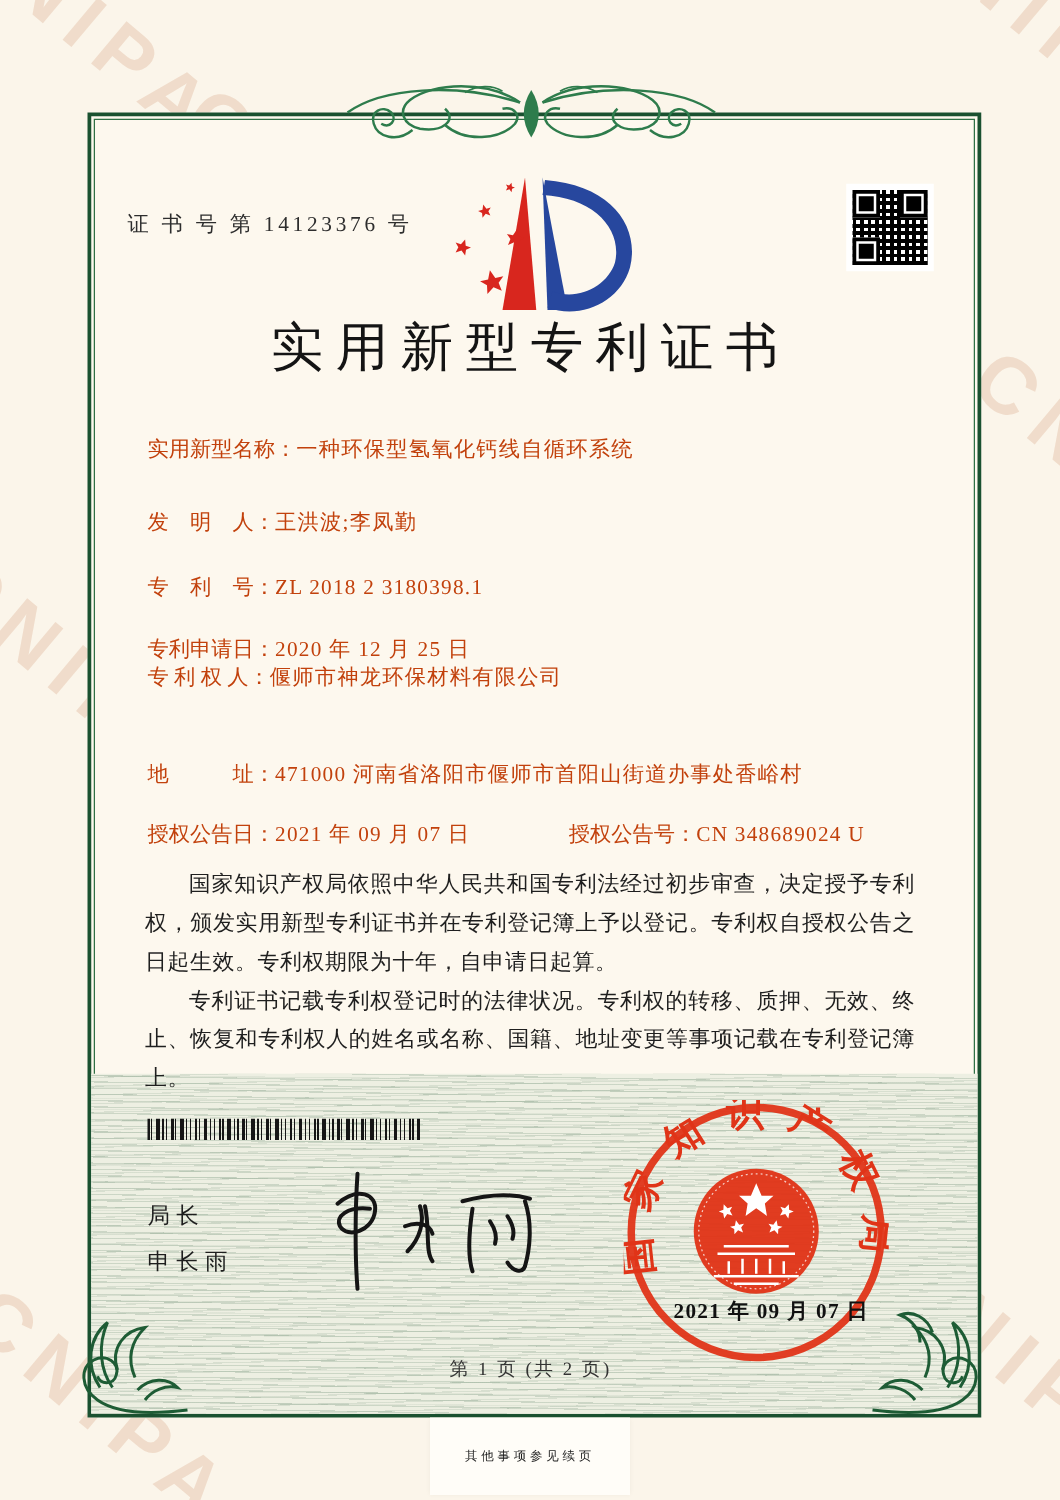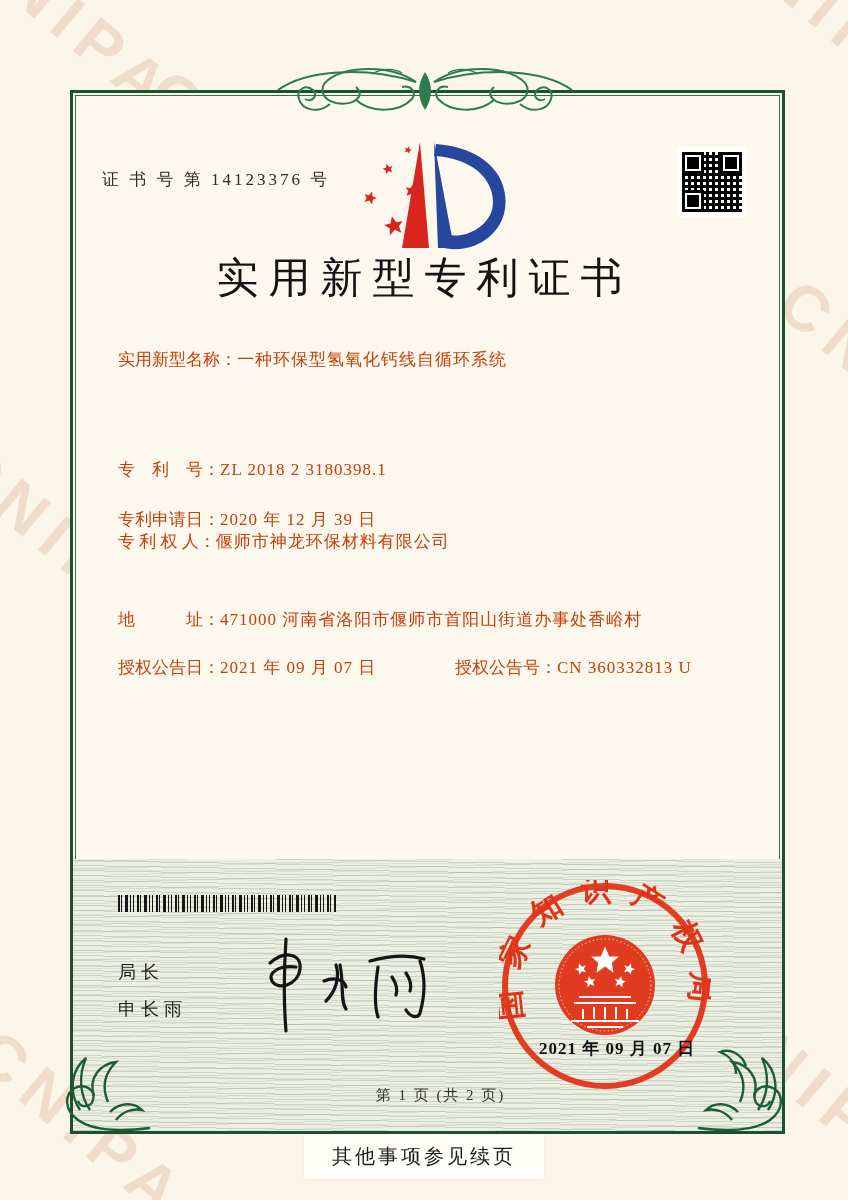--- a/index.html
+++ b/index.html
@@ -37,24 +37,24 @@
   .barcode{left:118px;top:895px;width:218px;height:17px;
      background-image:repeating-linear-gradient(90deg,
        #161616 0 2px, transparent 2px 3px, #161616 3px 4px, transparent 4px 7px,
        #161616 7px 10px, transparent 10px 12px, #161616 12px 13px, transparent 13px 15px,
        #161616 15px 16px, transparent 16px 19px);}
 
   .signer{left:118px;font-size:18px;letter-spacing:5px;color:#1e1e1e;}
 
   .seal-date{left:517px;top:1037px;width:200px;text-align:center;font-size:17px;
              letter-spacing:1px;color:#111;font-weight:700;z-index:6;}
-  .page-footer{left:86px;top:1086px;width:709px;text-align:center;font-size:15px;
+  .page-footer{left:70px;top:1086px;width:709px;text-align:center;font-size:15px;
                letter-spacing:2px;color:#333;}
   .cont-note{left:50%;top:1134px;transform:translateX(-50%);background:#fffdf8;
-             padding:9px 28px;font-size:20px;letter-spacing:3px;color:#1c1c1c;
+             padding:24px 28px;font-size:10px;letter-spacing:3px;color:#1c1c1c;
              box-shadow:0 0 4px rgba(0,0,0,.05);}
 
   
   .qr{left:677px;top:147px;width:70px;height:70px;background:#fff;padding:0;z-index:3;}
   .qr-pattern{position:absolute;left:5px;top:5px;width:60px;height:60px;
      background-image:
        repeating-linear-gradient(90deg,#000 0 3px, transparent 3px 6px),
        repeating-linear-gradient(0deg,#000 0 3px, transparent 3px 6px),
        repeating-linear-gradient(45deg, transparent 0 5px, #fff 5px 7px, transparent 7px 11px);}
   .qr-finder{position:absolute;width:16px;height:16px;border:3px solid #000;background:#fff;}
@@ -137,39 +137,46 @@
       <div class="qr-finder qr-f-tr"></div>
       <div class="qr-finder qr-f-bl"></div>
     </div>
   </div>
 
   <div class="abs title">实用新型专利证书</div>
 
   <div class="row" style="top:348px">
     <span class="lbl">实用新型名称：</span><span class="val">一种环保型氢氧化钙线自循环系统</span>
   </div>
+  <div class="row" style="top:406px">
+    <span class="lbl">发　明　人：</span><span class="val">王洪波;李凤勤</span>
+  </div>
   <div class="row" style="top:458px">
     <span class="lbl">专　利　号：</span><span class="val">ZL 2018 2 3180398.1</span>
   </div>
   <div class="row" style="top:508px">
-    <span class="lbl">专利申请日：</span><span class="val">2020 年 12 月 39 日</span>
+    <span class="lbl">专利申请日：</span><span class="val">2020 年 12 月 25 日</span>
   </div>
   <div class="row" style="top:530px">
     <span class="lbl">专 利 权 人：</span><span class="val">偃师市神龙环保材料有限公司</span>
   </div>
   <div class="row" style="top:608px">
     <span class="lbl">地　　　址：</span><span class="val">471000  河南省洛阳市偃师市首阳山街道办事处香峪村</span>
   </div>
   <div class="row" style="top:656px">
     <span class="lbl">授权公告日：</span><span class="val">2021 年 09 月 07 日</span>
     <span class="grant2">
-      <span>授权公告号：</span><span class="val">CN 360332813 U</span>
+      <span>授权公告号：</span><span class="val">CN 348689024 U</span>
     </span>
   </div>
 
+  <div class="abs paras">
+    <p>国家知识产权局依照中华人民共和国专利法经过初步审查，决定授予专利权，颁发实用新型专利证书并在专利登记簿上予以登记。专利权自授权公告之日起生效。专利权期限为十年，自申请日起算。</p>
+    <p>专利证书记载专利权登记时的法律状况。专利权的转移、质押、无效、终止、恢复和专利权人的姓名或名称、国籍、地址变更等事项记载在专利登记簿上。</p>
+  </div>
 
   <div class="abs barcode z3"></div>
 
   <div class="abs signer z3" style="top:960px">局长</div>
   <div class="abs signer z3" style="top:997px">申长雨</div>
 
   <svg class="abs z4" style="left:252px;top:935px" width="200" height="100" viewBox="0 0 200 100">
     <g stroke="#151515" stroke-width="3.2" fill="none" stroke-linecap="round" stroke-linejoin="round">
       <path d="M34,4 C32,34 32,72 34,96"></path>
       <path d="M18,28 C34,14 50,20 48,34 C46,50 26,56 20,46 C16,38 26,30 44,32"></path>

